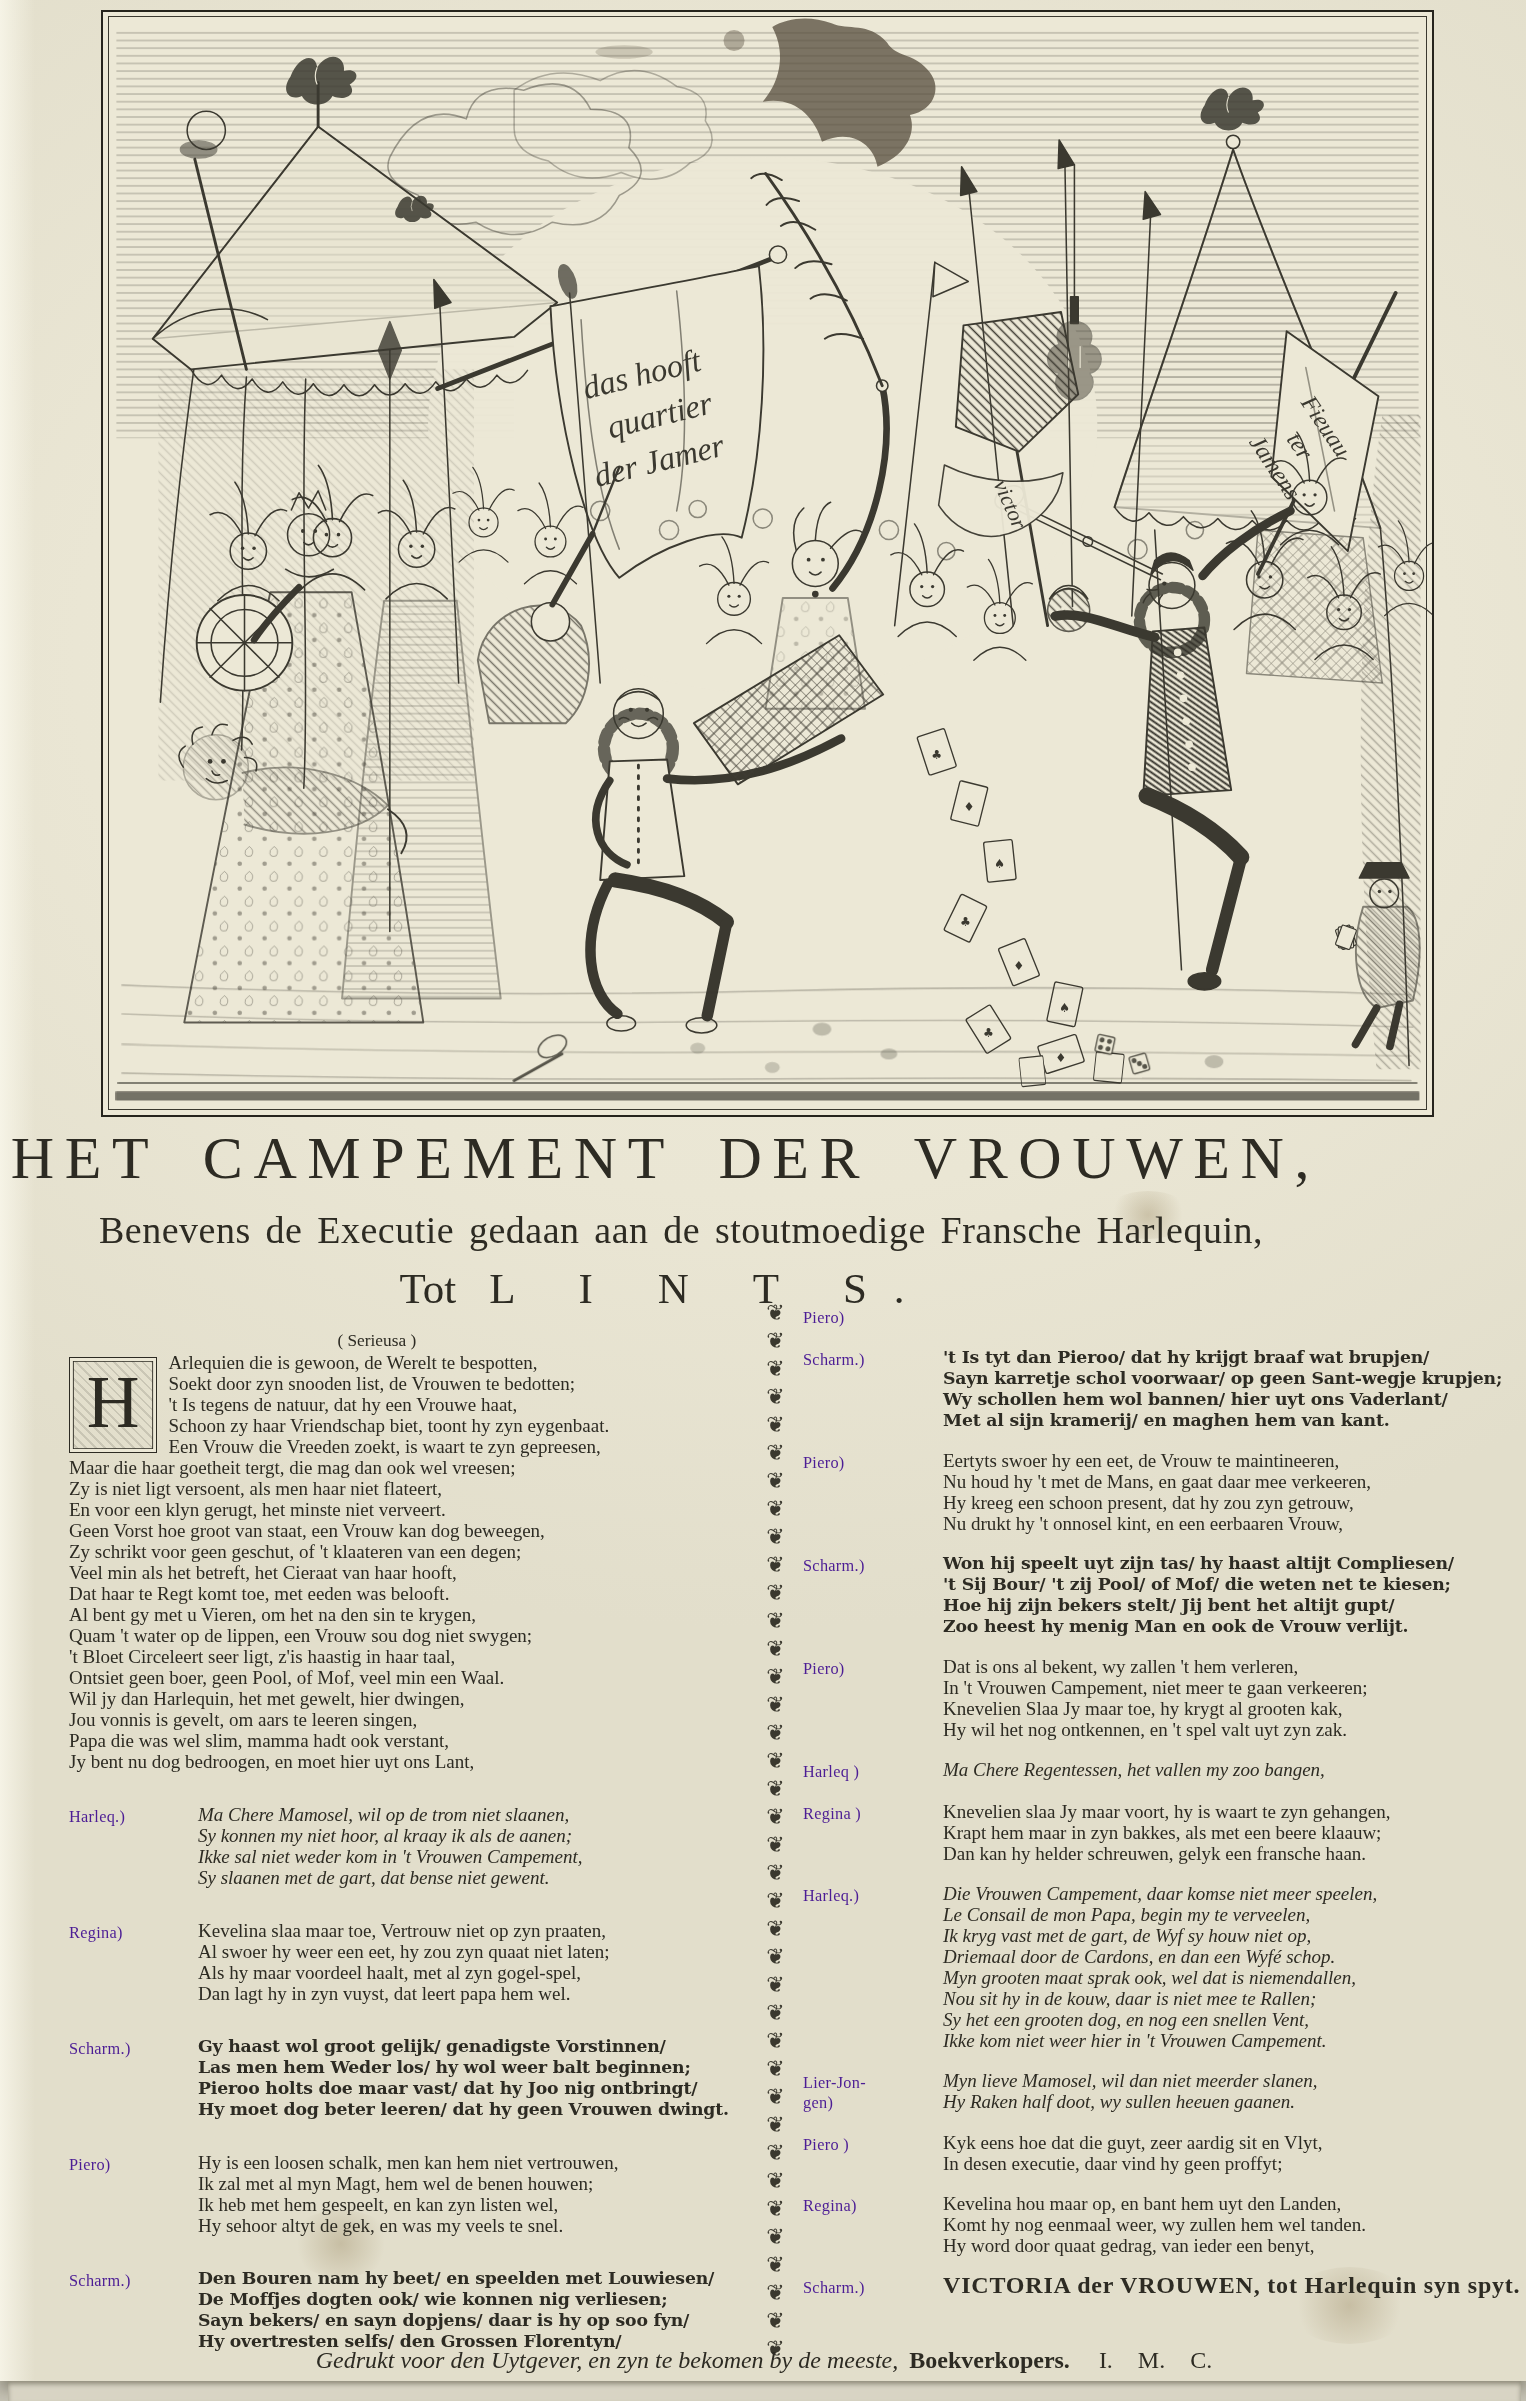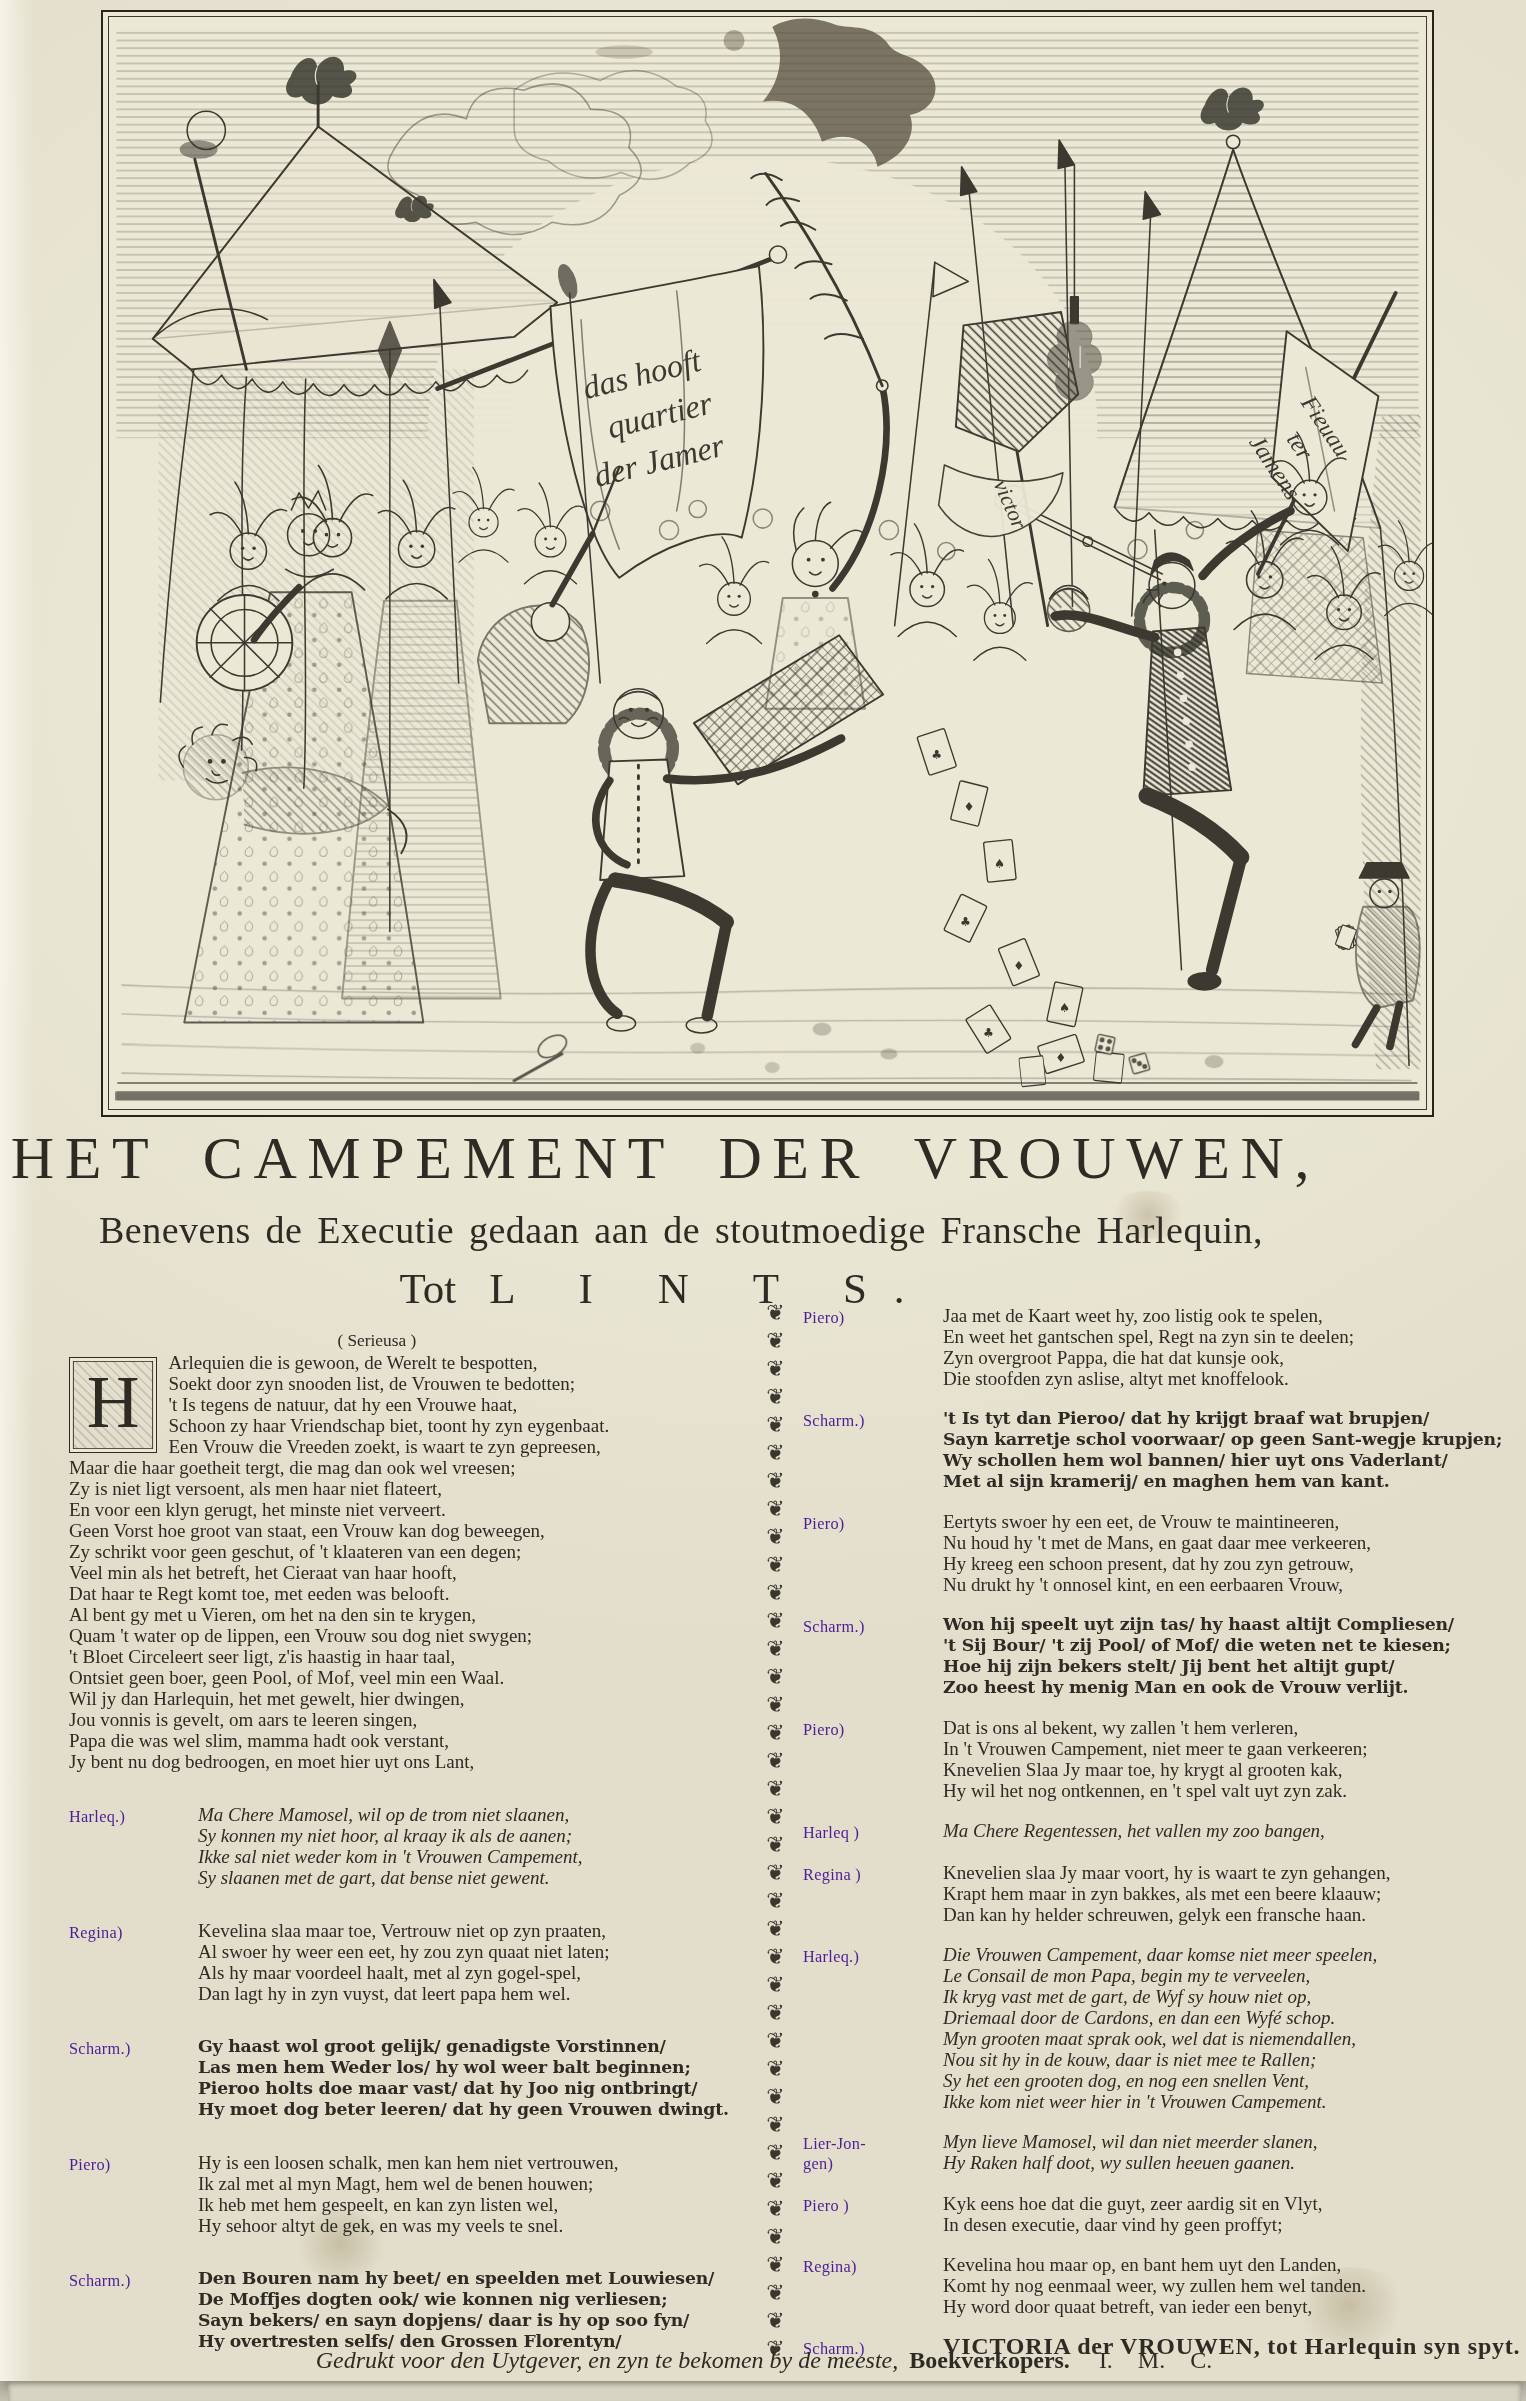--- a/index.html
+++ b/index.html
@@ -545,26 +545,20 @@
       <span>❦</span>
       <span>❦</span>
       <span>❦</span>
       <span>❦</span>
       <span>❦</span>
     </div>
   <div class="col col-right" id="col-right">
       <div class="stanza roman">
         <div class="stanza-body">
           <div class="speaker">Piero)</div>
-          <div class="verse">
-            <div class="vline">Jaa met de Kaart weet hy, zoo listig ook te spelen,</div>
-            <div class="vline">En weet het gantschen spel, Regt na zyn sin te deelen;</div>
-            <div class="vline">Zyn overgroot Pappa, die hat dat kunsje ook,</div>
-            <div class="vline">Die stoofden zyn aslise, altyt met knoffelook.</div>
-          </div>
         </div>
       </div>
       <div class="stanza blackletter">
         <div class="stanza-body">
           <div class="speaker">Scharm.)</div>
           <div class="verse">
             <div class="vline">'t Is tyt dan Pieroo/ dat hy krijgt braaf wat brupjen/</div>
             <div class="vline">Sayn karretje schol voorwaar/ op geen Sant-wegje krupjen;</div>
             <div class="vline">Wy schollen hem wol bannen/ hier uyt ons Vaderlant/</div>
             <div class="vline">Met al sijn kramerij/ en maghen hem van kant.</div>
@@ -655,21 +649,21 @@
             <div class="vline">In desen executie, daar vind hy geen proffyt;</div>
           </div>
         </div>
       </div>
       <div class="stanza roman">
         <div class="stanza-body">
           <div class="speaker">Regina)</div>
           <div class="verse">
             <div class="vline">Kevelina hou maar op, en bant hem uyt den Landen,</div>
             <div class="vline">Komt hy nog eenmaal weer, wy zullen hem wel tanden.</div>
-            <div class="vline">Hy word door quaat betreft, van ieder een benyt,</div>
+            <div class="vline">Hy word door quaat gedrag, van ieder een benyt,</div>
           </div>
         </div>
       </div>
       <div class="stanza victoria">
         <div class="stanza-body">
           <div class="speaker">Scharm.)</div>
           <div class="verse">
             <div class="vline">VICTORIA der VROUWEN, tot Harlequin syn spyt.</div>
           </div>
         </div>

